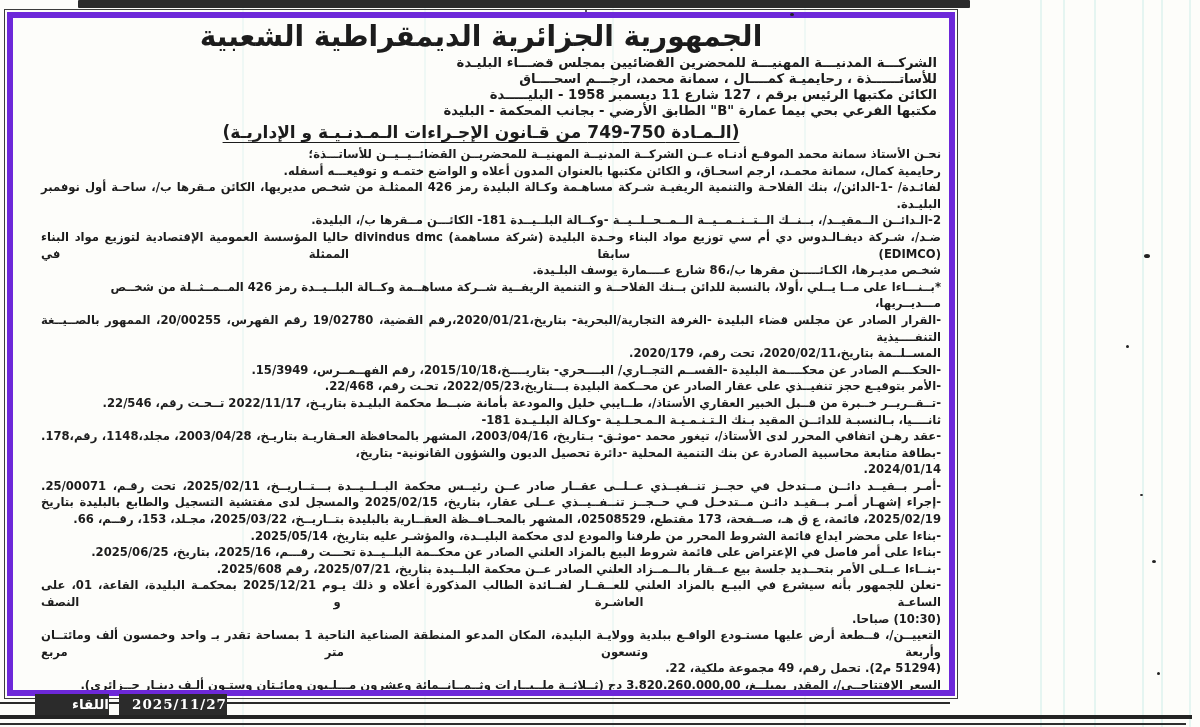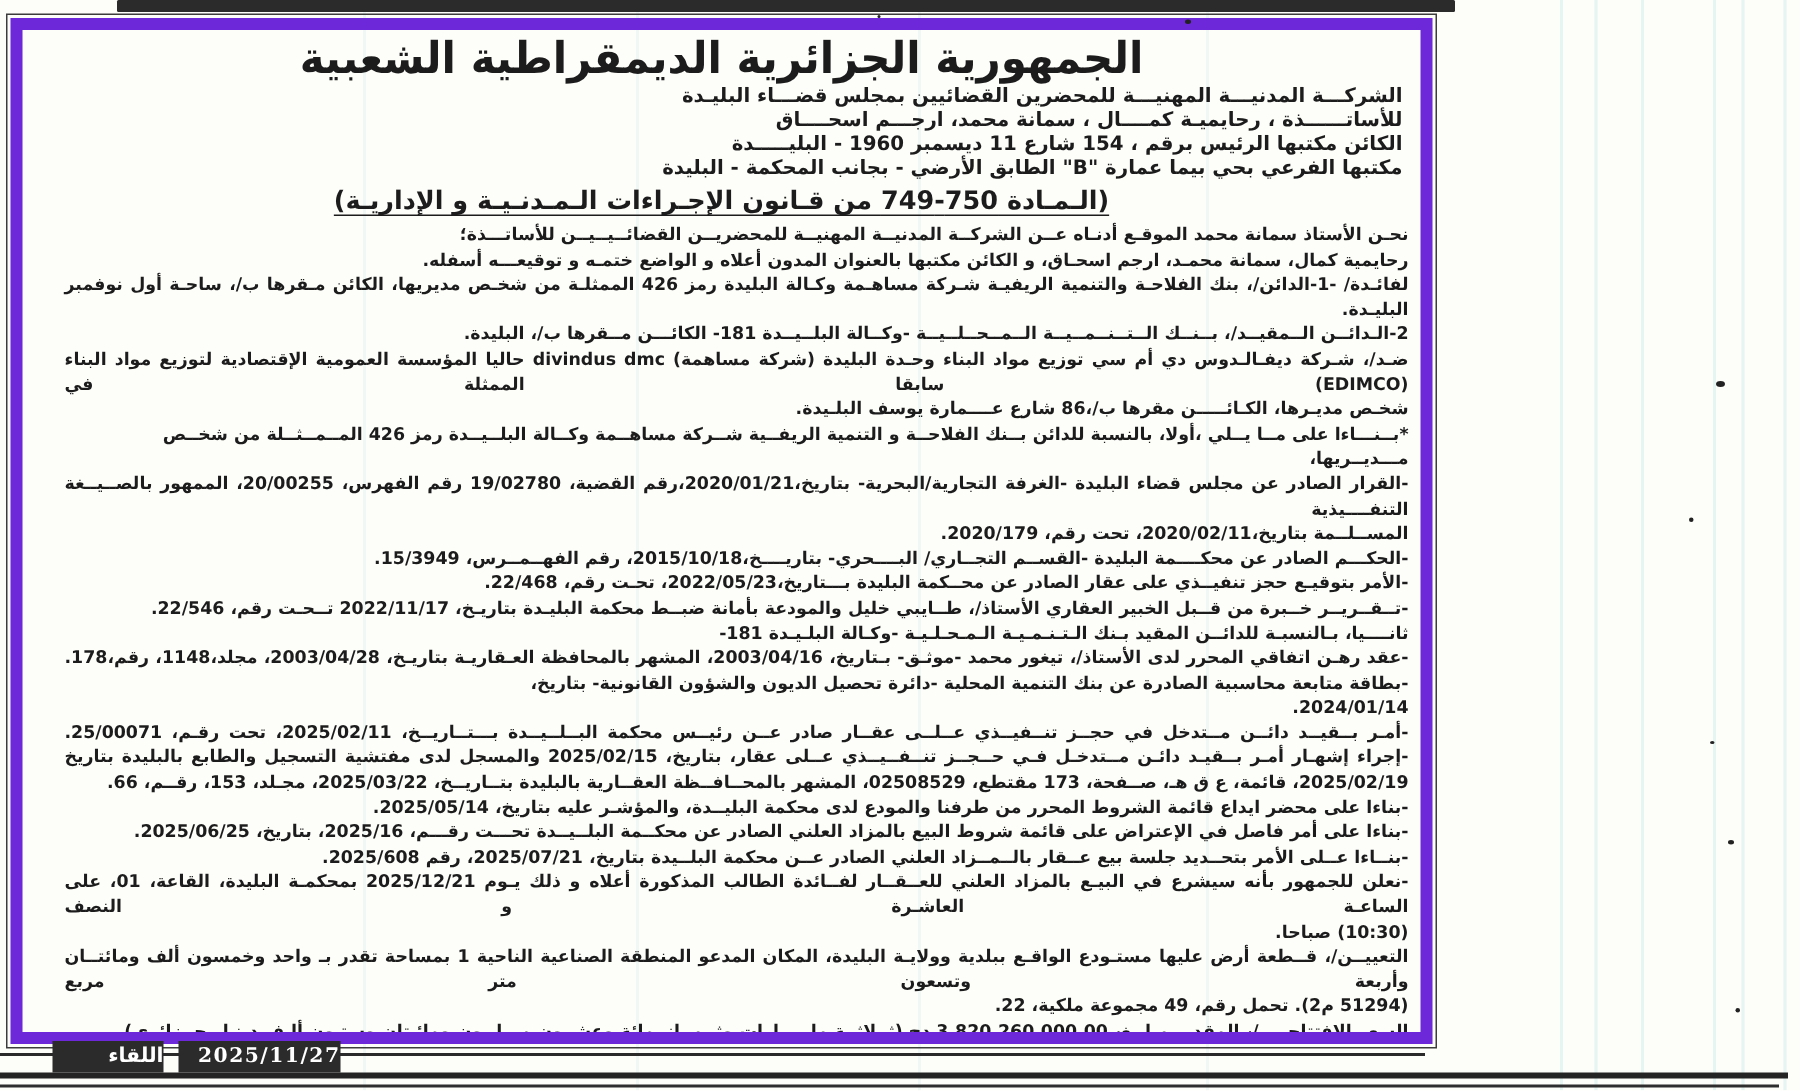--- a/index.html
+++ b/index.html
@@ -2,21 +2,21 @@
 <html lang="ar"><head>
 <meta charset="utf-8">
 <style>
   html,body{margin:0;padding:0;background:#ffffff;}
   .page{position:relative;width:1200px;height:727px;background:#fdfdfa;overflow:hidden;
         font-family:"DejaVu Sans",sans-serif;color:#1c1c1c;}
   .streak{position:absolute;top:0;height:727px;width:2px;background:#cdeee8;opacity:.5;pointer-events:none;}
   .streak.faint{opacity:.28;}
   .topbar{position:absolute;left:78px;top:0;width:892px;height:8px;background:#2b2b2b;border-radius:1px;}
   .frame-outer{position:absolute;left:4px;top:9px;width:952px;height:688px;border:1px solid #3c3c3c;}
-  .frame{position:absolute;left:2px;top:2px;right:2px;bottom:2px;border:8px solid #6d28d9;overflow:hidden;}
+  .frame{position:absolute;left:2px;top:2px;right:2px;bottom:2px;border:6px solid #6d28d9;overflow:hidden;}
   .country{margin:2px 0 0;text-align:center;font-size:28px;font-weight:bold;line-height:34px;
            transform:scaleY(1.04);}
   .office{text-align:right;padding:1px 12px 0 12px;font-size:13.2px;font-weight:bold;line-height:16px;}
   .office div{white-space:nowrap;}
   .big-title{margin:5px 10px 0;text-align:center;font-size:23px;font-weight:bold;line-height:28px;
              text-decoration:underline;text-underline-offset:5px;word-spacing:17px;white-space:nowrap;}
   .subtitle{margin:3px 0 1px;text-align:center;font-size:17px;font-weight:bold;
             text-decoration:underline;text-underline-offset:4px;}
   .bodytext{padding:3px 8px 0 28px;font-size:11.6px;font-weight:bold;line-height:16.6px;direction:rtl;}
   .ln{width:100%;}
@@ -51,21 +51,21 @@
   <div class="topbar"></div>
 
   <div class="frame-outer">
     <div class="frame">
 
       <h1 class="country">الجمهورية الجزائرية الديمقراطية الشعبية</h1>
 
       <div class="office">
         <div>الشركـــة المدنيـــة المهنيـــة للمحضرين القضائيين بمجلس قضـــاء البليـدة</div>
         <div>للأساتــــــذة ، رحايميـة كمــــال ، سمانة محمد، ارجـــم اسحــــاق</div>
-        <div>الكائن مكتبها الرئيس برقم ، 154 شارع 11 ديسمبر 1960 - البليـــــدة</div>
+        <div>الكائن مكتبها الرئيس برقم ، 127 شارع 11 ديسمبر 1958 - البليـــــدة</div>
         <div>مكتبها الفرعي بحي بيما عمارة "B" الطابق الأرضي - بجانب المحكمة - البليدة</div>
       </div>
 
       <div class="subtitle">(الـمـادة 750-749 من قـانون الإجـراءات الـمـدنـيـة و الإداريـة)</div>
 
       <div class="bodytext">
           <div class="ln r">نحـن الأستاذ سمانة محمد الموقـع أدنـاه عــن الشركــة المدنيــة المهنيــة للمحضريــن القضائــيــيــن للأساتـــذة؛</div>
           <div class="ln r">رحايمية كمال، سمانة محمـد، ارجم اسحـاق، و الكائن مكتبها بالعنوان المدون أعلاه و الواضع ختمـه و توقيعـــه أسفله.</div>
           <div class="ln j">لفائـدة/ -1-الدائن/، بنك الفلاحـة والتنمية الريفيـة شـركة مساهـمة وكـالة البليدة رمز 426 الممثلـة من شخـص مديريها، الكائن مـقرها ب/، ساحـة أول نوفمبر البليـدة.</div>
           <div class="ln r">2-الـدائــن الــمقيــد/، بــنــك الــتــنــمــيــة الــمــحــلــيــة -وكــالة البلــيــدة 181- الكائـــن مــقرها ب/، البليدة.</div>

